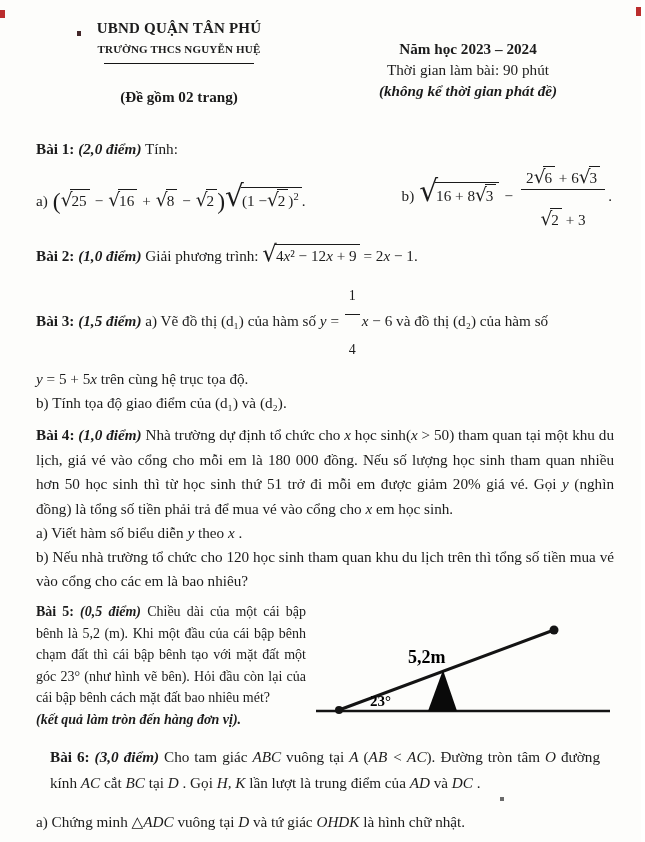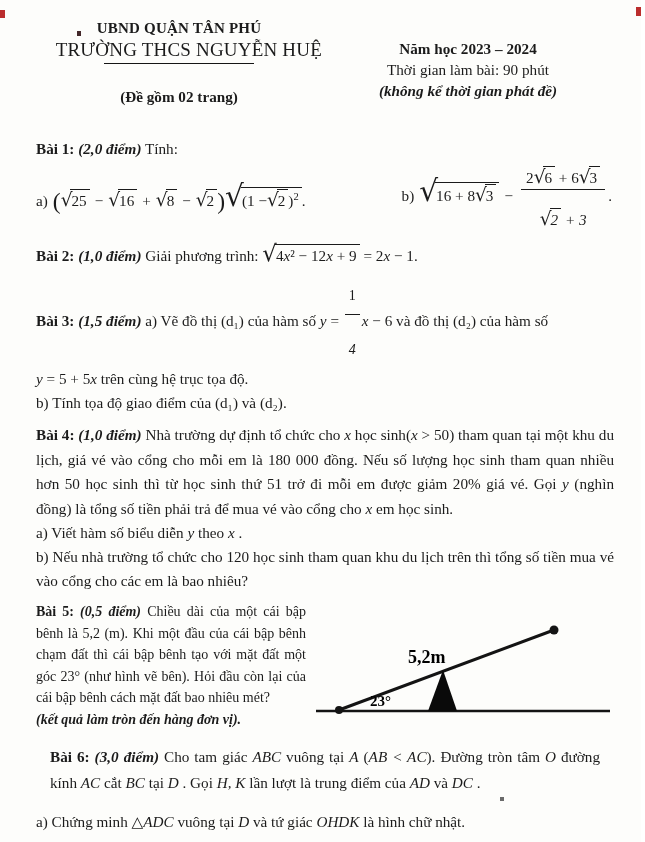--- a/index.html
+++ b/index.html
@@ -6,21 +6,21 @@
   .page{position:relative;width:641px;height:842px;background:#fdfdfb;color:#1b1b1b;
         font-family:"Liberation Serif","DejaVu Serif",serif;font-size:15.2px;overflow:hidden;}
   .content{position:absolute;left:36px;top:18px;width:578px;}
   .b{font-weight:bold;}
   .bi{font-weight:bold;font-style:italic;}
   .var{font-style:italic;}
   
   .header{display:flex;}
   .h-left{width:286px;text-align:center;line-height:21px;}
   .h-left .l1{font-weight:bold;font-size:15px;letter-spacing:.2px;}
-  .h-left .l2{font-weight:normal;font-size:19px;letter-spacing:.2px;text-align:right;}
+  .h-left .l2{font-weight:bold;font-size:11px;letter-spacing:.2px;}
   .h-underline{width:150px;margin:3px auto 0;border-bottom:1.6px solid #151515;height:0;}
   .h-left .l3{font-weight:bold;margin-top:22px;}
   .h-right{flex:1;text-align:center;line-height:21px;}
   .h-right .t{font-weight:bold;font-size:16.5px;letter-spacing:.3px;}
   .h-right .y,.h-right .s{font-weight:bold;margin-top:20px;}
   .h-right .n{font-weight:bold;font-style:italic;}
   
   .line{line-height:24px;}
   .just{text-align:justify;}
   .b1-head{margin-top:30px;line-height:23px;}
@@ -28,21 +28,21 @@
   .math{white-space:nowrap;}
   .flbl{margin-right:5px;}
   .sq{white-space:nowrap;}
   .rad{font-family:"DejaVu Serif",serif;line-height:1;font-size:1.22em;margin-right:-2px;}
   .rad.r2x{font-size:1.95em;margin-right:-3px;}
   .vinc{display:inline-block;border-top:1.5px solid #1b1b1b;padding:1px 3px 0 1px;line-height:1.25;}
   .bp{font-size:1.55em;vertical-align:-3px;line-height:1;}
   .op{margin:0 5px;}
   .frac{display:inline-block;vertical-align:middle;text-align:center;margin:0 3px;}
   .frac .num{display:block;border-bottom:1.5px solid #1b1b1b;padding:0 5px 2px;}
-  .frac .den{display:block;padding-top:18px;font-style:italic;}
+  .frac .den{display:block;padding-top:18px;}
   .frac.sm{font-size:14px;margin:0 2px;}
   .frac.sm .num{padding:0 4px 1px;}
   sup.ssup{font-size:10.5px;}
   .formula-row{margin-top:6px;display:flex;align-items:center;min-height:52px;}
   .f1b{margin-left:auto;margin-right:2px;}
   .b2line{margin-top:12px;line-height:30px;}
   .b3{margin-top:8px;}
   .b3l1{line-height:34px;}
   .b4{margin-top:8px;}
   .b4 .body{margin:0;line-height:24.5px;}

